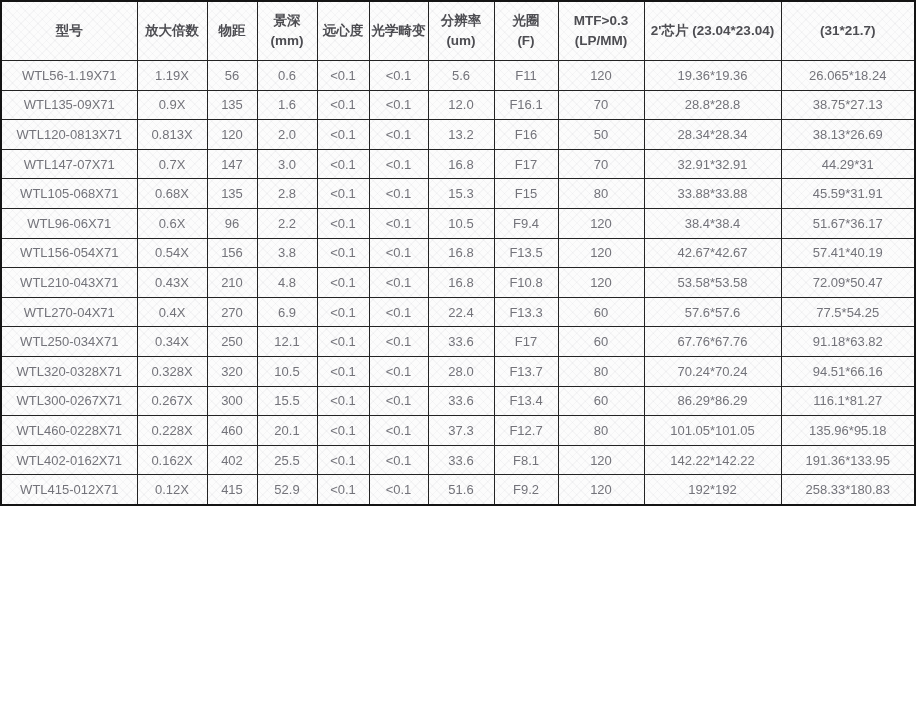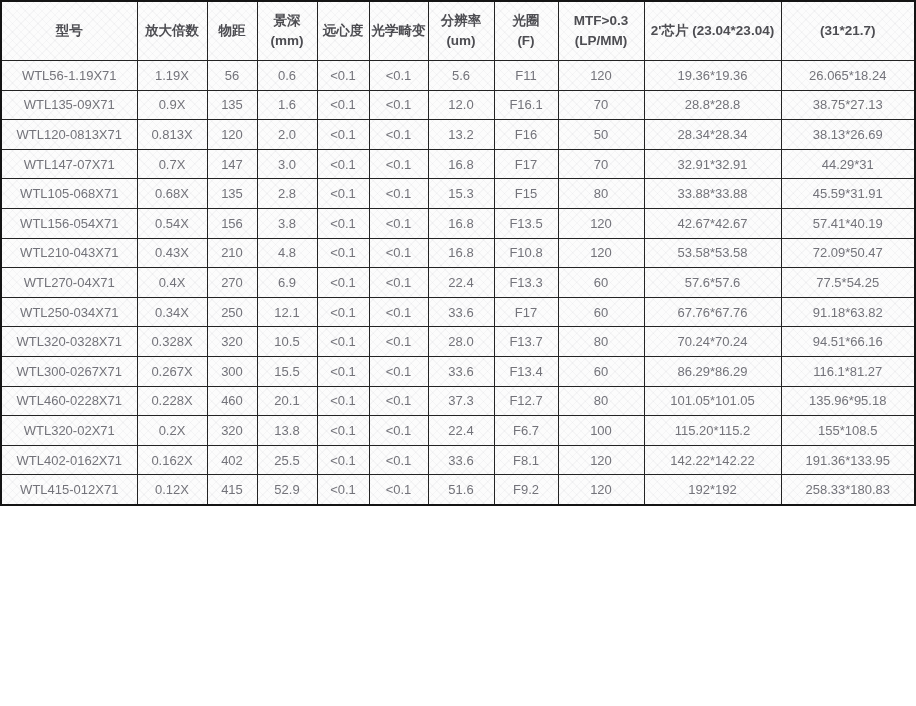--- a/index.html
+++ b/index.html
@@ -144,20 +144,33 @@
         <td>2.8</td>
         <td>&lt;0.1</td>
         <td>&lt;0.1</td>
         <td>15.3</td>
         <td>F15</td>
         <td>80</td>
         <td>33.88*33.88</td>
         <td>45.59*31.91</td>
       </tr>
       <tr>
+        <td>WTL96-06X71</td>
+        <td>0.6X</td>
+        <td>96</td>
+        <td>2.2</td>
+        <td>&lt;0.1</td>
+        <td>&lt;0.1</td>
+        <td>10.5</td>
+        <td>F9.4</td>
+        <td>120</td>
+        <td>38.4*38.4</td>
+        <td>51.67*36.17</td>
+      </tr>
+      <tr>
         <td>WTL156-054X71</td>
         <td>0.54X</td>
         <td>156</td>
         <td>3.8</td>
         <td>&lt;0.1</td>
         <td>&lt;0.1</td>
         <td>16.8</td>
         <td>F13.5</td>
         <td>120</td>
         <td>42.67*42.67</td>
@@ -235,33 +248,20 @@
         <td>20.1</td>
         <td>&lt;0.1</td>
         <td>&lt;0.1</td>
         <td>37.3</td>
         <td>F12.7</td>
         <td>80</td>
         <td>101.05*101.05</td>
         <td>135.96*95.18</td>
       </tr>
       <tr>
-        <td>WTL320-02X71</td>
-        <td>0.2X</td>
-        <td>320</td>
-        <td>13.8</td>
-        <td>&lt;0.1</td>
-        <td>&lt;0.1</td>
-        <td>22.4</td>
-        <td>F6.7</td>
-        <td>100</td>
-        <td>115.20*115.2</td>
-        <td>155*108.5</td>
-      </tr>
-      <tr>
         <td>WTL402-0162X71</td>
         <td>0.162X</td>
         <td>402</td>
         <td>25.5</td>
         <td>&lt;0.1</td>
         <td>&lt;0.1</td>
         <td>33.6</td>
         <td>F8.1</td>
         <td>120</td>
         <td>142.22*142.22</td>

